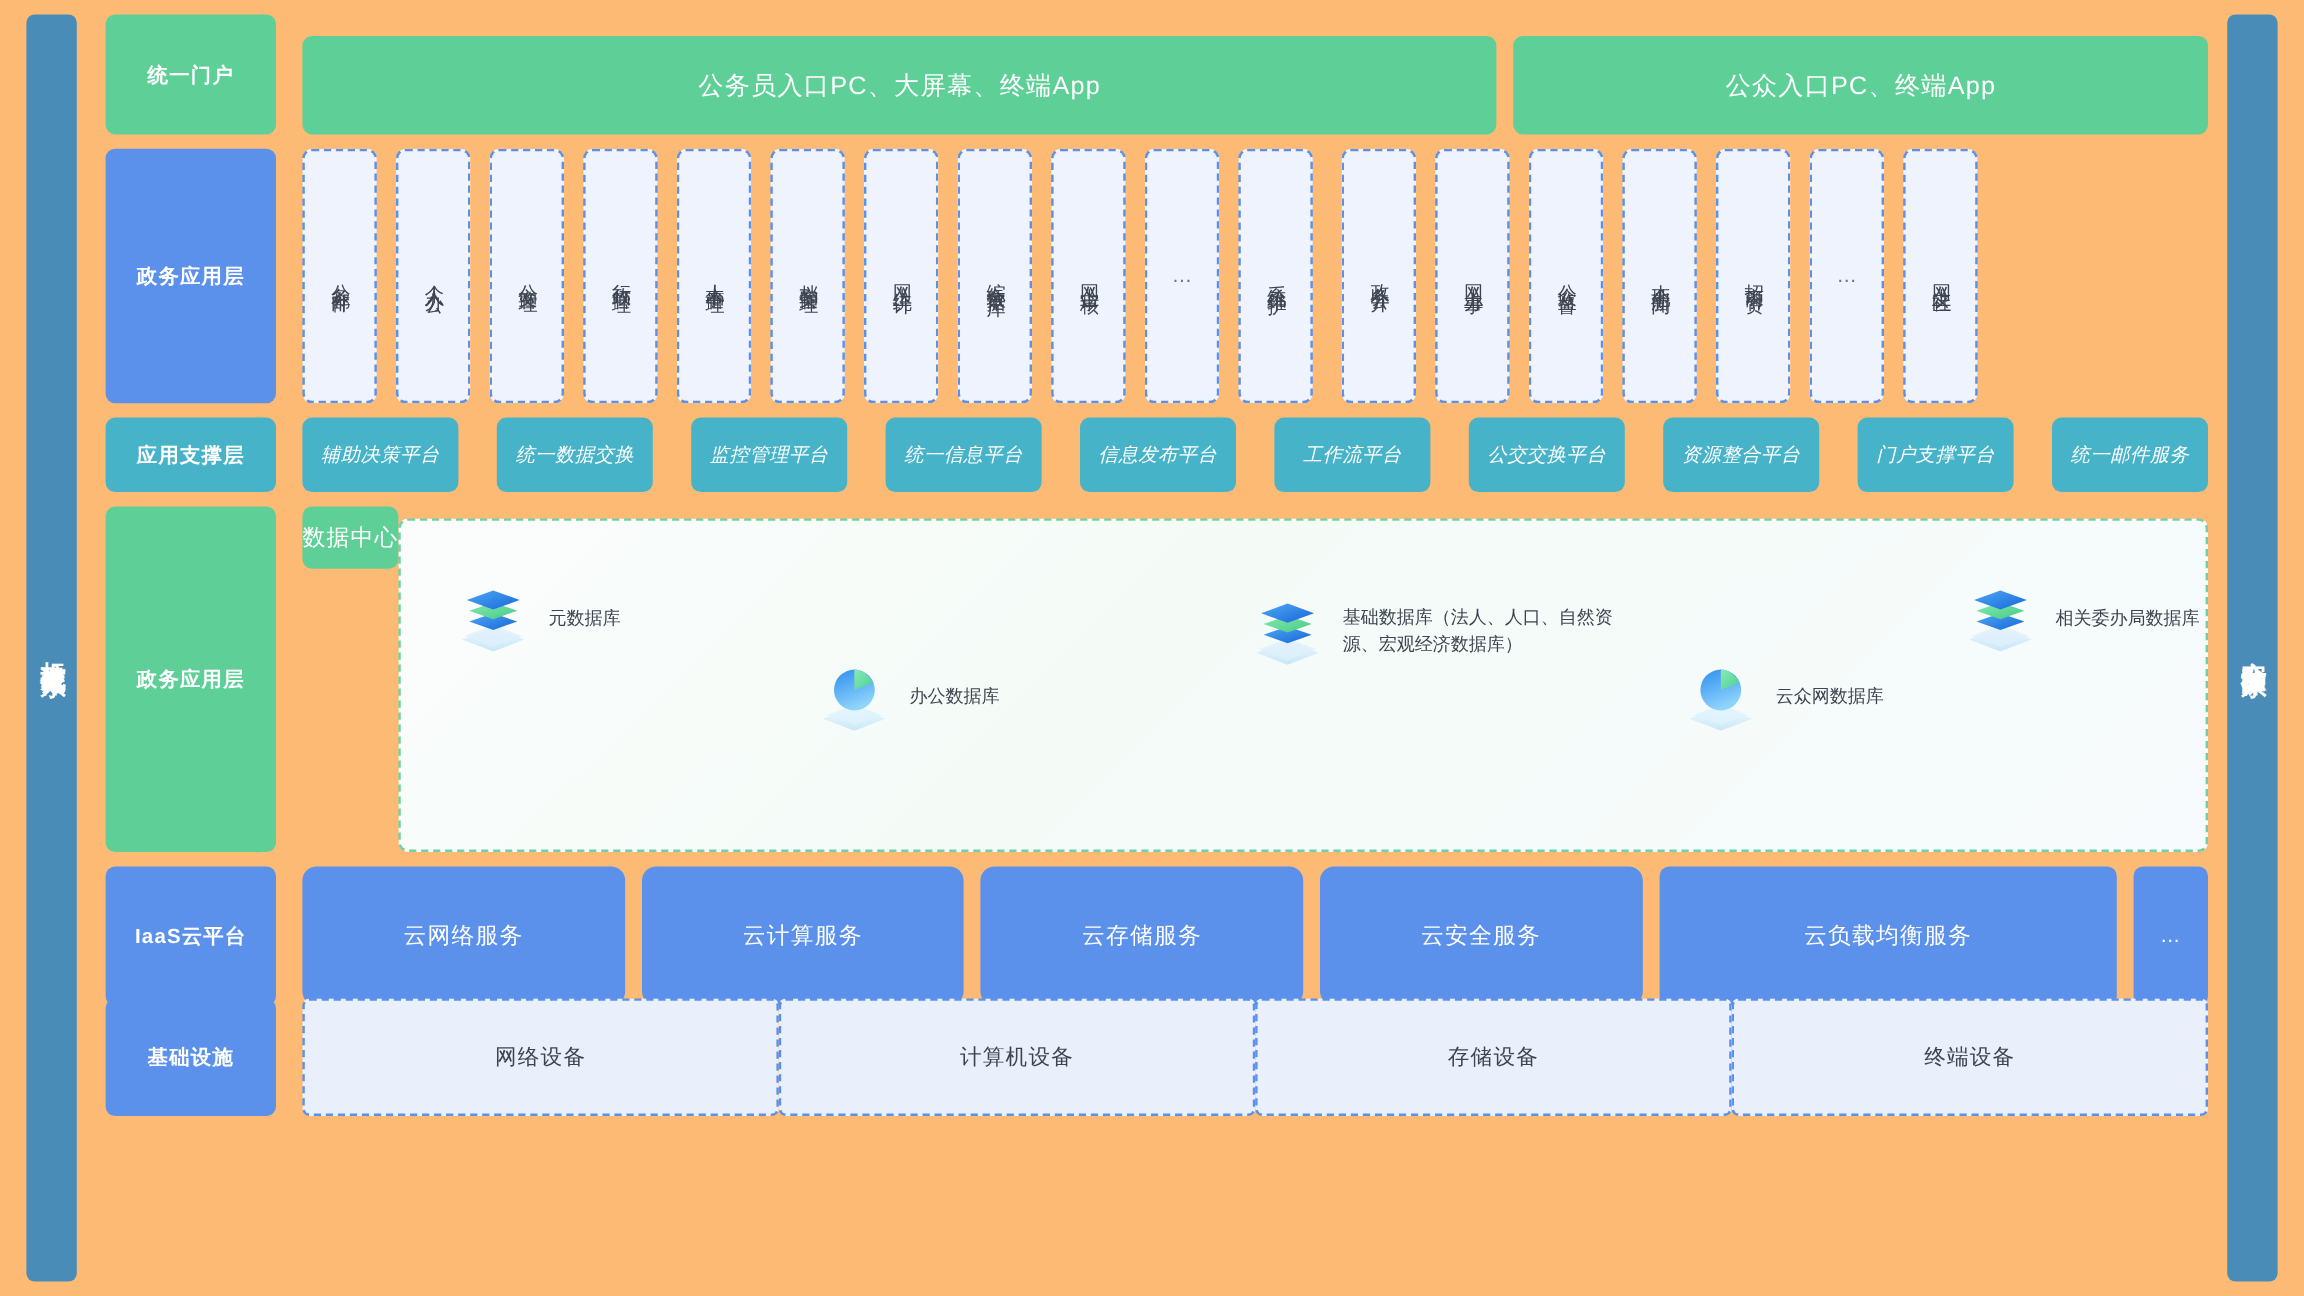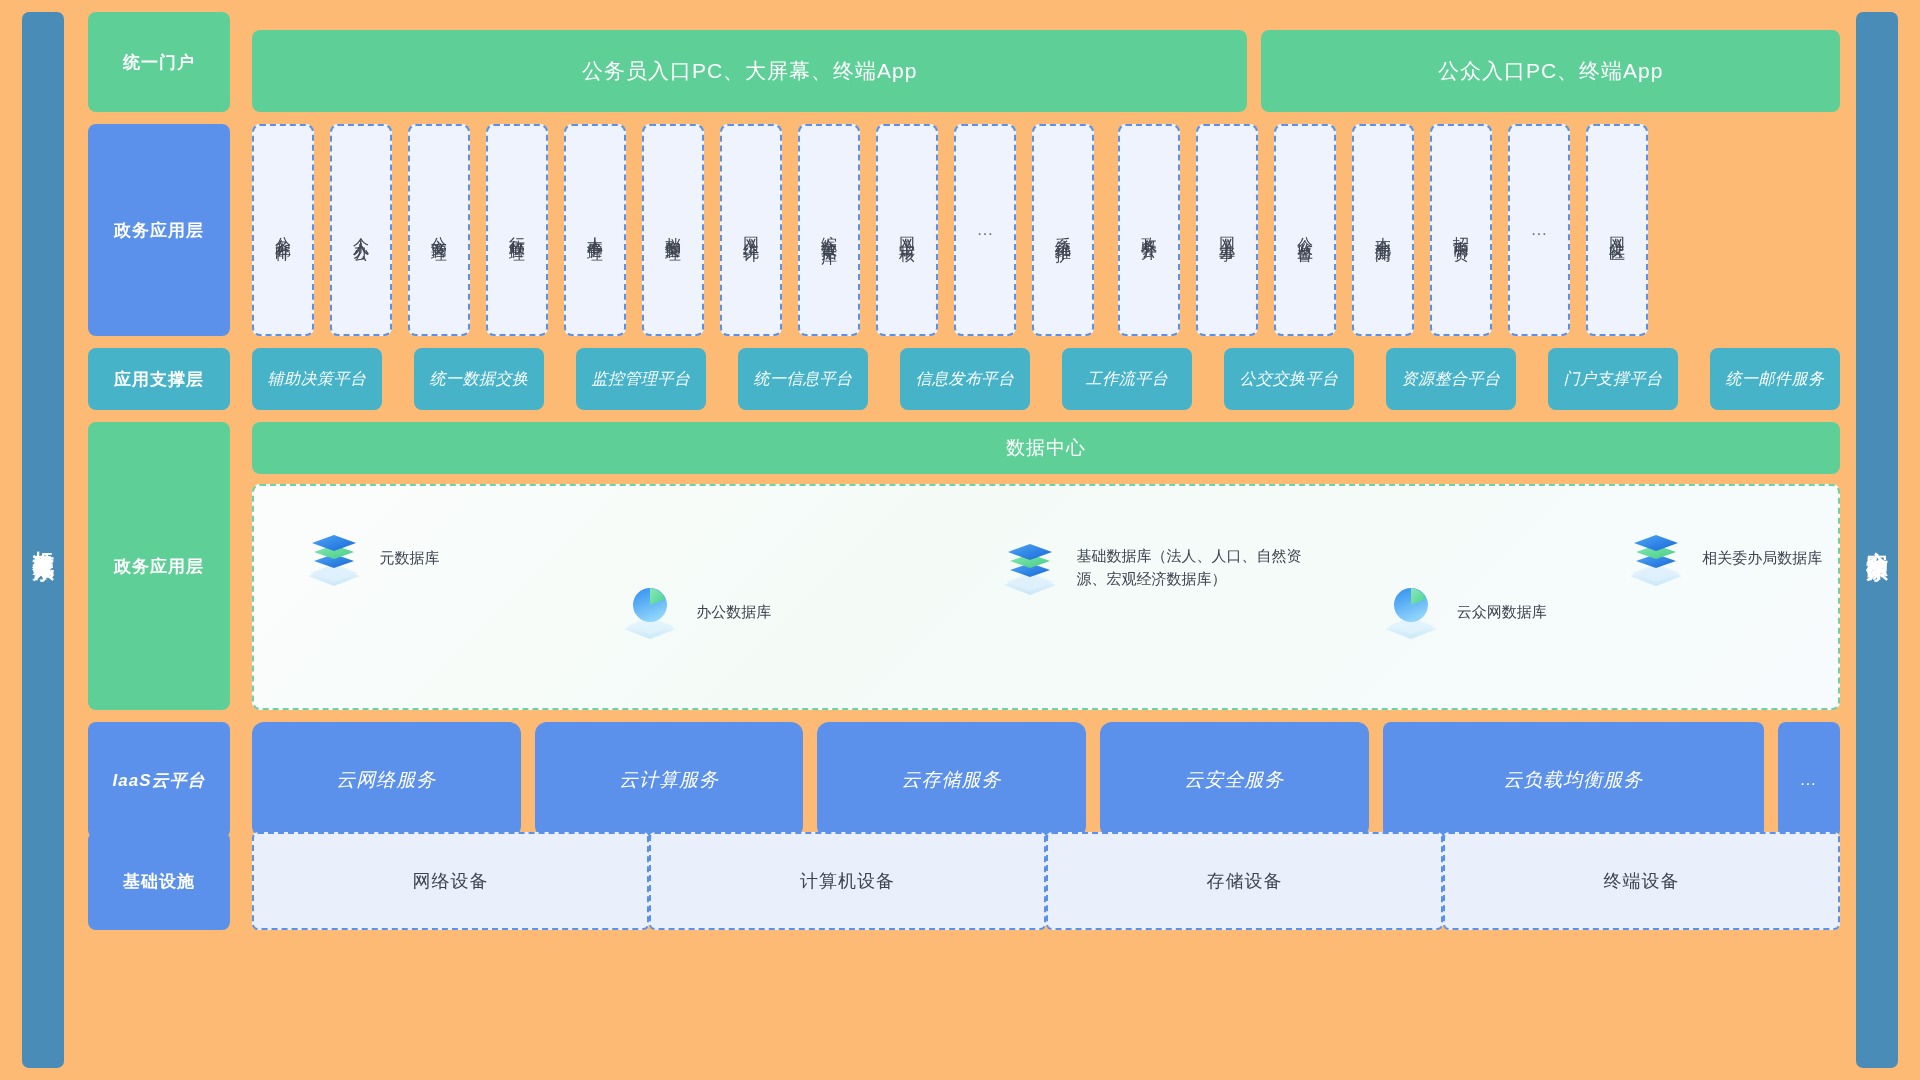--- a/index.html
+++ b/index.html
@@ -124,21 +124,21 @@
     display: flex;
     align-items: center;
     justify-content: center;
     color: #ffffff;
     font-size: 16px;
     letter-spacing: 0.5px;
   }
 
   
   #row-data { top: 410px; height: 288px; }
-  .data-col { margin-left: 22px; flex: 1; display: flex; flex-direction: column; }
+  .data-col { margin-left: 22px; flex: 1; display: flex; flex-direction: row; }
   .data-header {
     height: 52px;
     background: #5fcf98;
     border-radius: 8px;
     display: flex;
     align-items: center;
     justify-content: center;
     color: #ffffff;
     font-size: 19px;
     letter-spacing: 1px;
@@ -160,21 +160,21 @@
   }
   .db-label {
     font-size: 15px;
     color: #3d4450;
     line-height: 1.55;
     max-width: 230px;
   }
   .db-icon { width: 64px; height: 64px; flex: none; }
 
   
-  #row-iaas { top: 710px; height: 116px; font-style: italic; }
+  #row-iaas { top: 710px; height: 116px; }
   .iaas-area { display: flex; gap: 14px; margin-left: 22px; flex: 1; }
   .iaas-box {
     background: #5b91ea;
     border-radius: 8px;
     display: flex;
     align-items: center;
     justify-content: center;
     color: #ffffff;
     font-size: 19px;
     letter-spacing: 1px;

